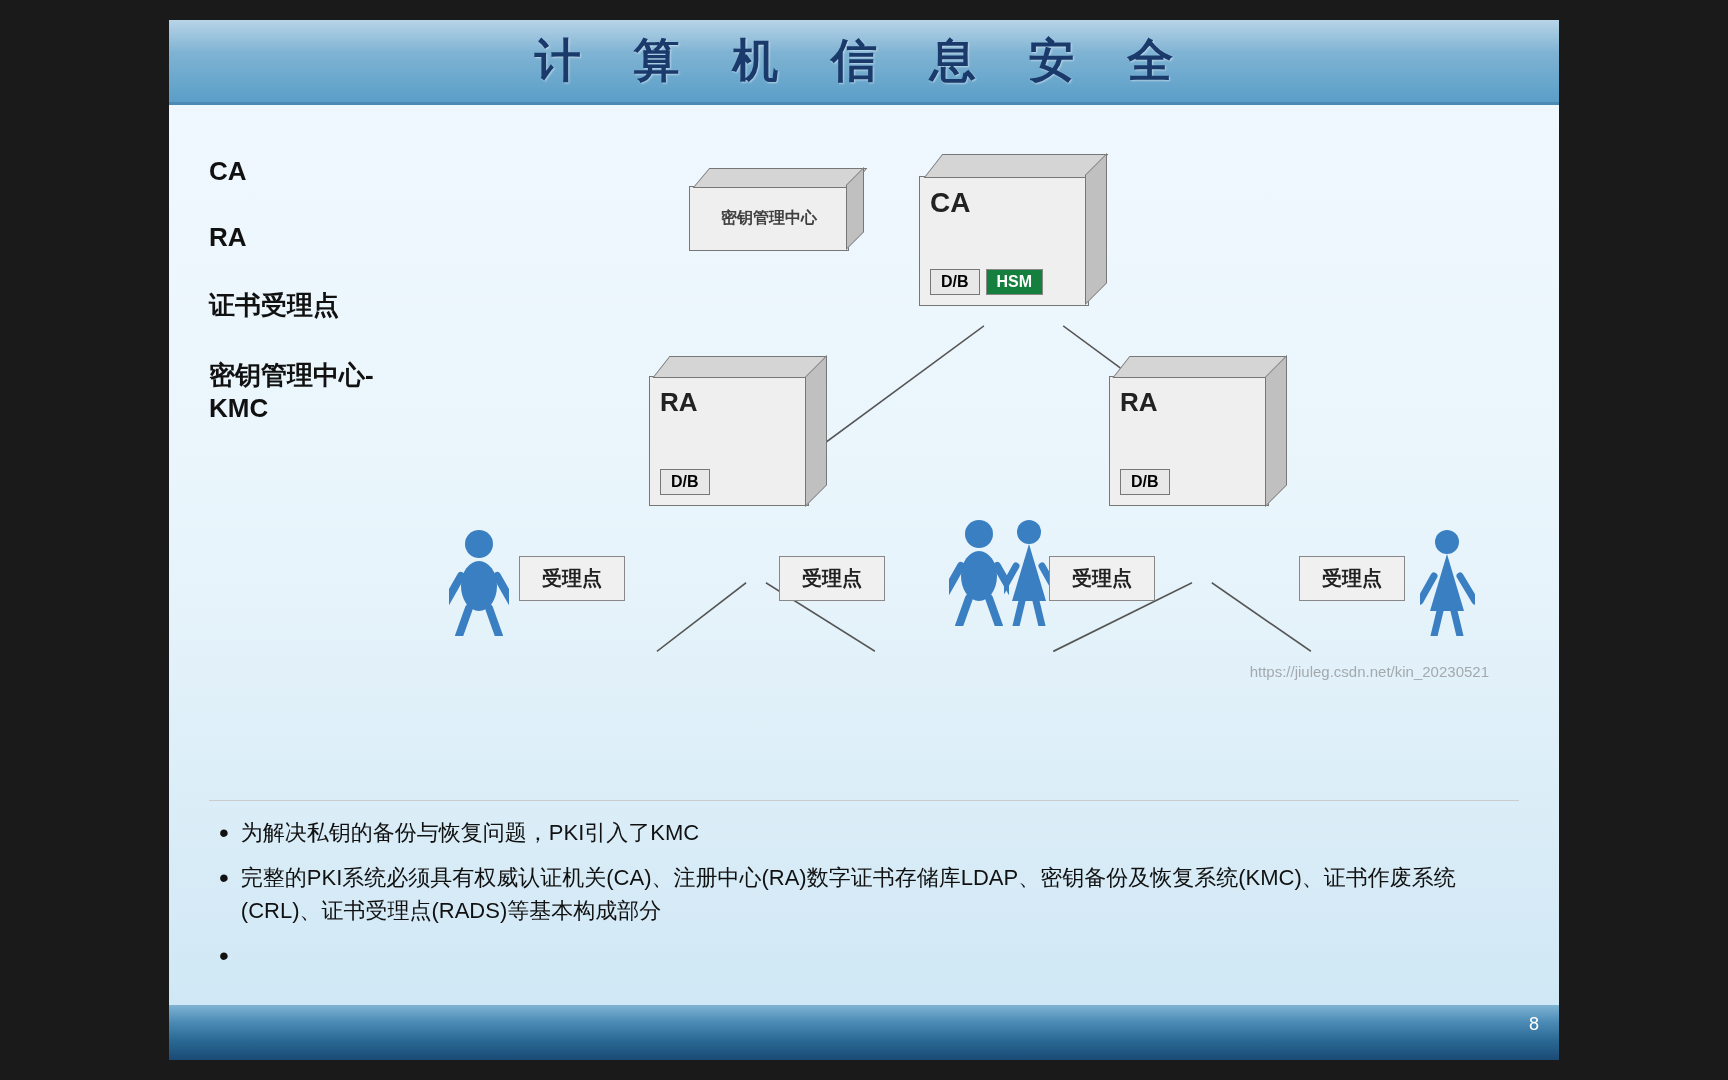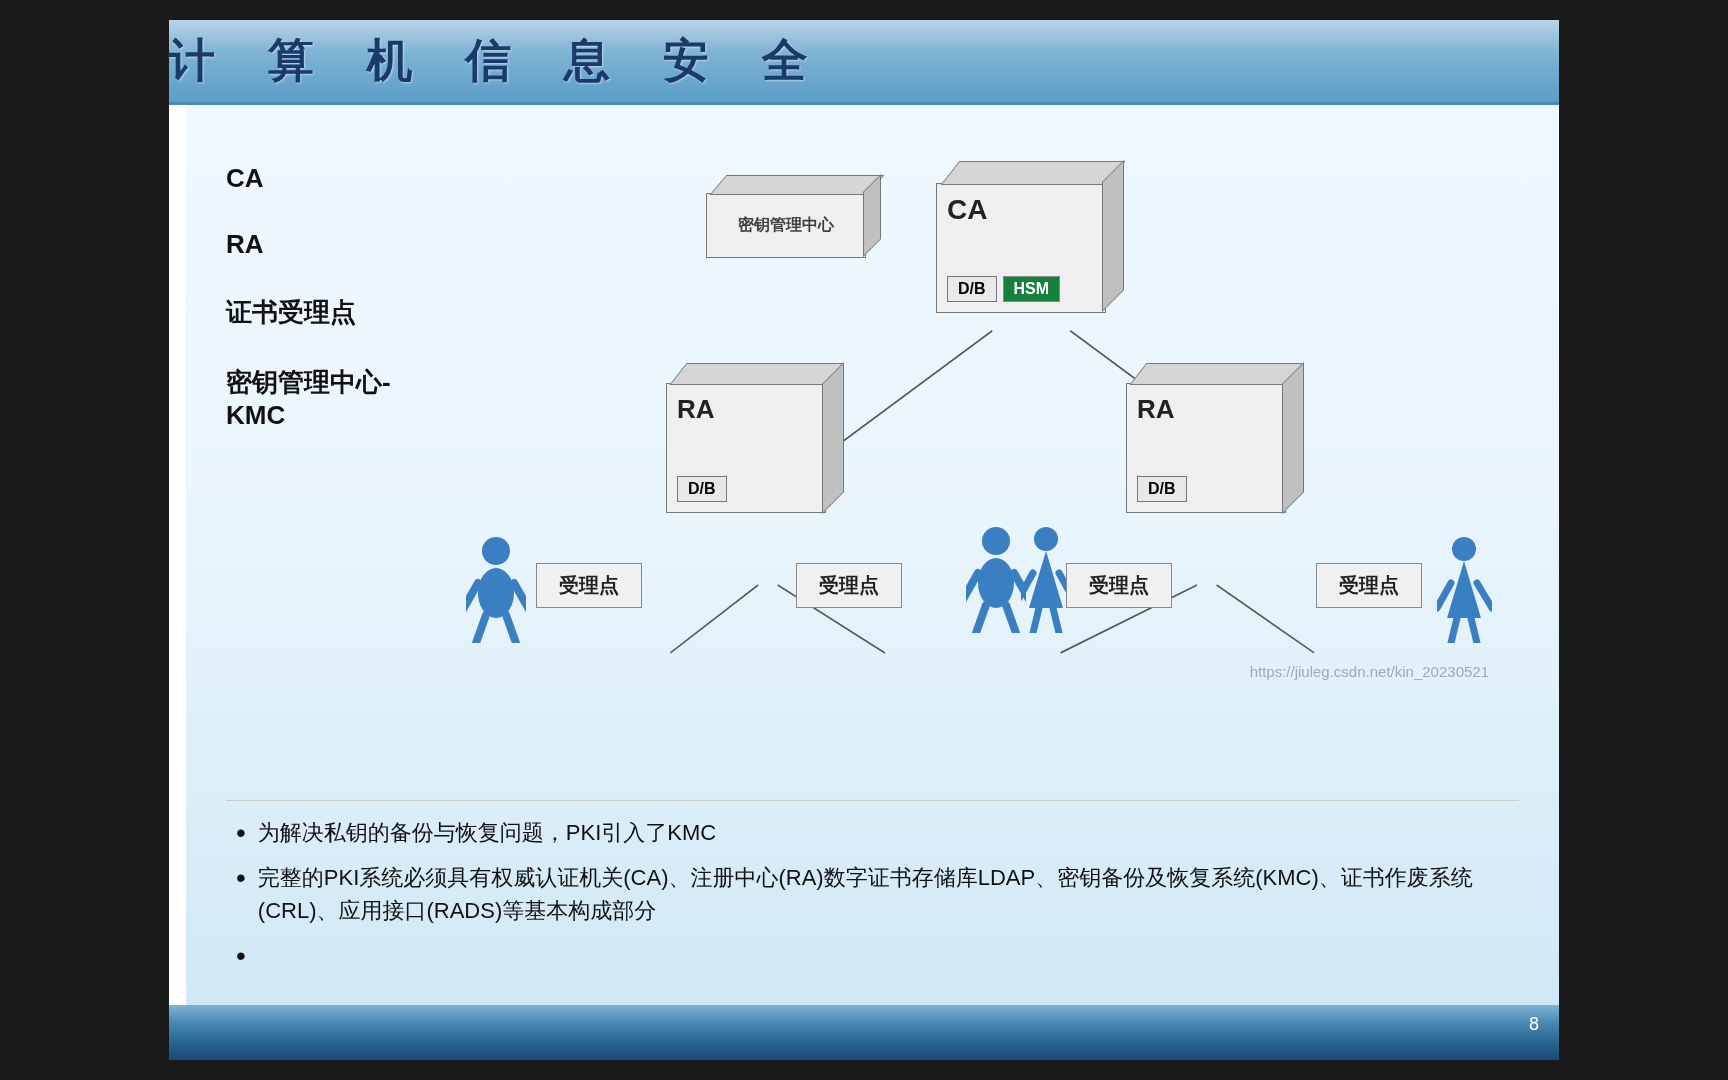--- a/index.html
+++ b/index.html
@@ -19,37 +19,37 @@
       background: white;
       position: relative;
       display: flex;
       flex-direction: column;
     }
     .slide-header {
       background: linear-gradient(180deg, #b8d4e8 0%, #7fb3d3 40%, #5a9ec8 100%);
       height: 85px;
       display: flex;
       align-items: center;
+      justify-content: center;
       border-bottom: 3px solid #4a8ab5;
     }
     .slide-header h1 {
       font-size: 46px;
       font-weight: bold;
       color: #1a3a6b;
       letter-spacing: 20px;
       text-shadow: 1px 1px 2px rgba(255,255,255,0.5);
     }
     .slide-body {
       flex: 1;
       display: flex;
       flex-direction: column;
       background: linear-gradient(180deg, #f0f8ff 0%, #e8f4fb 50%, #d0e8f5 100%);
-      padding: 28px 40px 10px 40px;
+      padding: 21px 40px 10px 40px;
       position: relative;
-      margin-left: 17px;
     }
     .content-area {
       display: flex;
       flex: 1;
     }
     .left-labels {
       width: 220px;
       display: flex;
       flex-direction: column;
       padding-top: 30px;
@@ -279,21 +279,21 @@
       </div>
     </div>
 
     <div class="bullet-section">
       <div class="bullet-item">
         <span class="bullet-dot">•</span>
         <span>为解决私钥的备份与恢复问题，PKI引入了KMC</span>
       </div>
       <div class="bullet-item">
         <span class="bullet-dot">•</span>
-        <span>完整的PKI系统必须具有权威认证机关(CA)、注册中心(RA)数字证书存储库LDAP、密钥备份及恢复系统(KMC)、证书作废系统(CRL)、应用接口(RADS)等基本构成部分</span>
+        <span>完整的PKI系统必须具有权威认证机关(CA)、注册中心(RA)数字证书存储库LDAP、密钥备份及恢复系统(KMC)、证书作废系统(CRL)、证书受理点(RADS)等基本构成部分</span>
       </div>
       <div class="bullet-item">
         <span class="bullet-dot">•</span>
       </div>
     </div>
   </div>
 
   <div class="slide-footer">
     <span class="page-num">8</span>
   </div>

